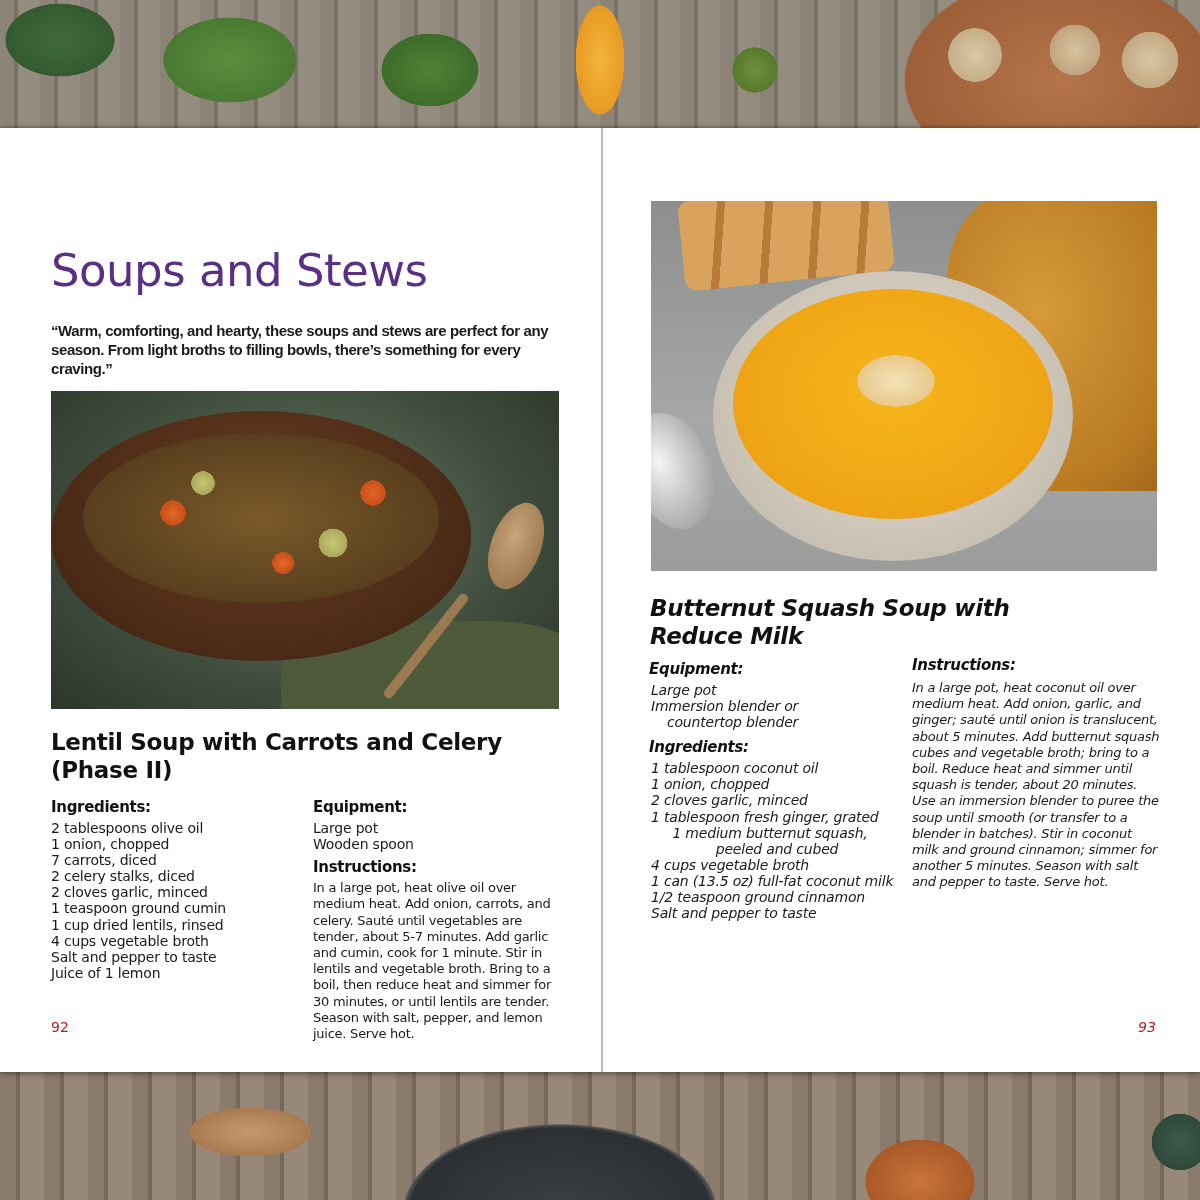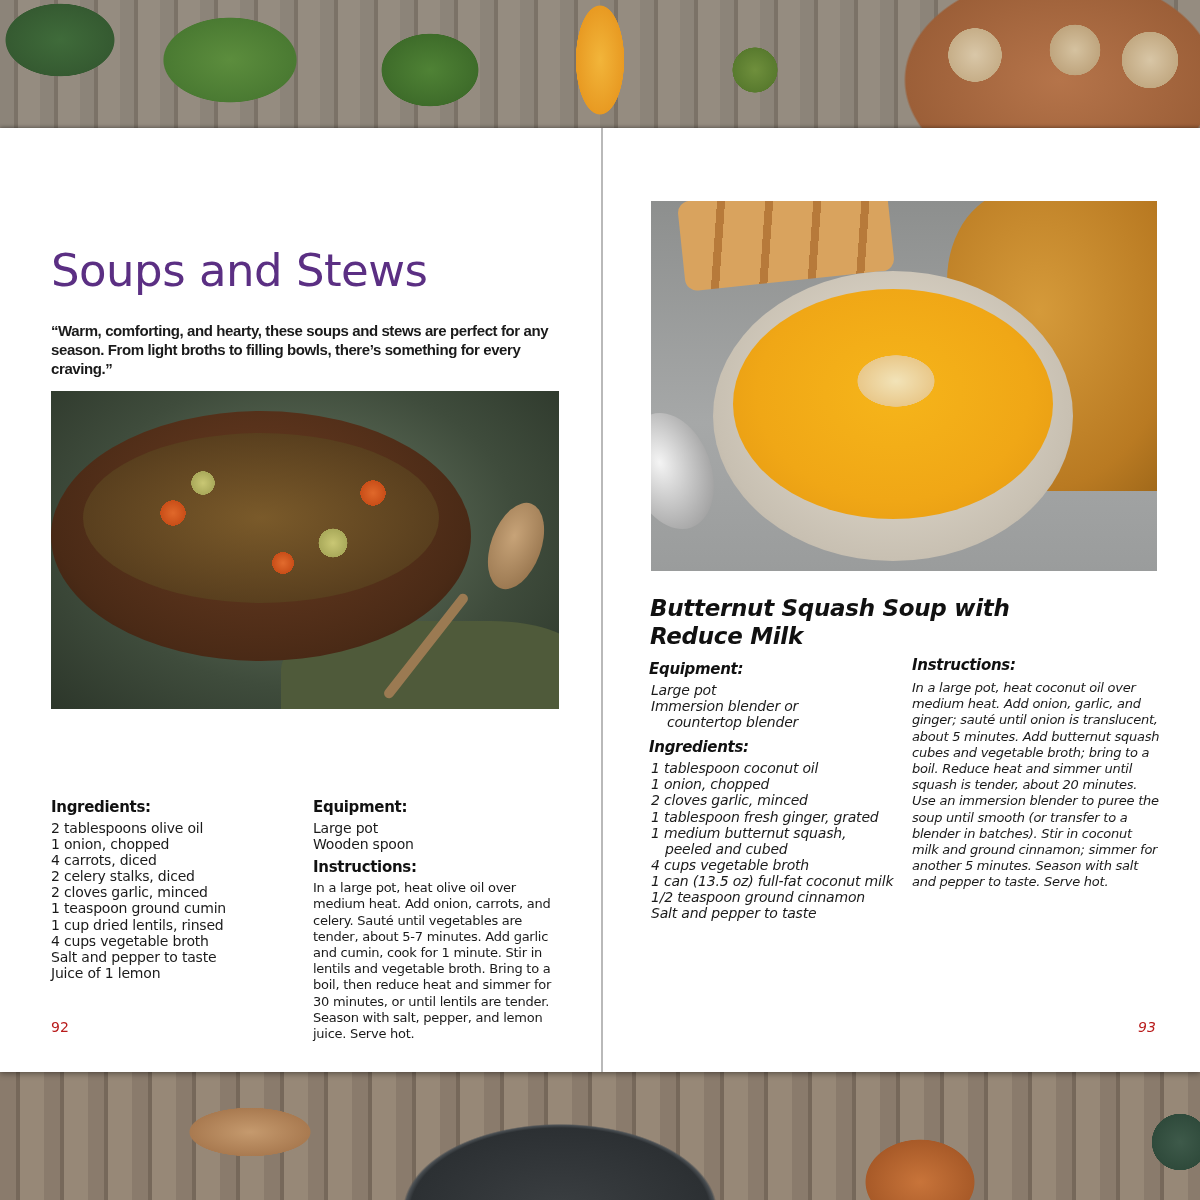--- a/index.html
+++ b/index.html
@@ -106,27 +106,31 @@
     <p class="intro">“Warm, comforting, and hearty, these soups and stews are perfect for any season. From light broths to filling bowls, there’s something for every craving.”</p>
 
     <div class="photo photo-lentil" title="Bowl of lentil soup with carrots, celery and thyme, spoon on green cloth">
       <div class="cloth"></div>
       <div class="bowl"></div>
       <div class="soup"></div>
       <div class="handle"></div>
       <div class="spoon"></div>
     </div>
 
+    <div class="recipe-title" style="left:43px; top:600px; width:520px;">
+      <div>Lentil Soup with Carrots and Celery</div>
+      <div>(Phase II)</div>
+    </div>
 
     <div class="col" style="left:43px; top:670px; width:250px;">
       <div class="h-sub">Ingredients:</div>
       <ul class="list">
         <li>2 tablespoons olive oil</li>
         <li>1 onion, chopped</li>
-        <li>4 carrots, diced</li>
+        <li>7 carrots, diced</li>
         <li>2 celery stalks, diced</li>
         <li>2 cloves garlic, minced</li>
         <li>1 teaspoon ground cumin</li>
         <li>1 cup dried lentils, rinsed</li>
         <li>4 cups vegetable broth</li>
         <li>Salt and pepper to taste</li>
         <li>Juice of 1 lemon</li>
       </ul>
     </div>
 
@@ -163,21 +167,21 @@
       <ul class="list" style="padding-left:2px;">
         <li class="wrap" style="text-indent:0; padding-left:0;">Large pot</li>
         <li class="wrap" style="padding-left:16px; text-indent:-16px; width:210px;">Immersion blender or countertop blender</li>
       </ul>
       <div class="h-sub" style="margin-top:8px;">Ingredients:</div>
       <ul class="list" style="padding-left:2px;">
         <li>1 tablespoon coconut oil</li>
         <li>1 onion, chopped</li>
         <li>2 cloves garlic, minced</li>
         <li>1 tablespoon fresh ginger, grated</li>
-        <li class="wrap" style="width:238px;">1 medium butternut squash, peeled and cubed</li>
+        <li class="wrap" style="width:238px;text-align:center;">1 medium butternut squash, peeled and cubed</li>
         <li>4 cups vegetable broth</li>
         <li>1 can (13.5 oz) full-fat coconut milk</li>
         <li>1/2 teaspoon ground cinnamon</li>
         <li>Salt and pepper to taste</li>
       </ul>
     </div>
 
     <div class="col" style="left:309px; top:528px; width:250px;">
       <div class="h-sub" style="margin-bottom:6px;">Instructions:</div>
       <p class="para">In a large pot, heat coconut oil over medium heat. Add onion, garlic, and ginger; sauté until onion is translucent, about 5 minutes. Add butternut squash cubes and vegetable broth; bring to a boil. Reduce heat and simmer until squash is tender, about 20 minutes. Use an immersion blender to puree the soup until smooth (or transfer to a blender in batches). Stir in coconut milk and ground cinnamon; simmer for another 5 minutes. Season with salt and pepper to taste. Serve hot.</p>

